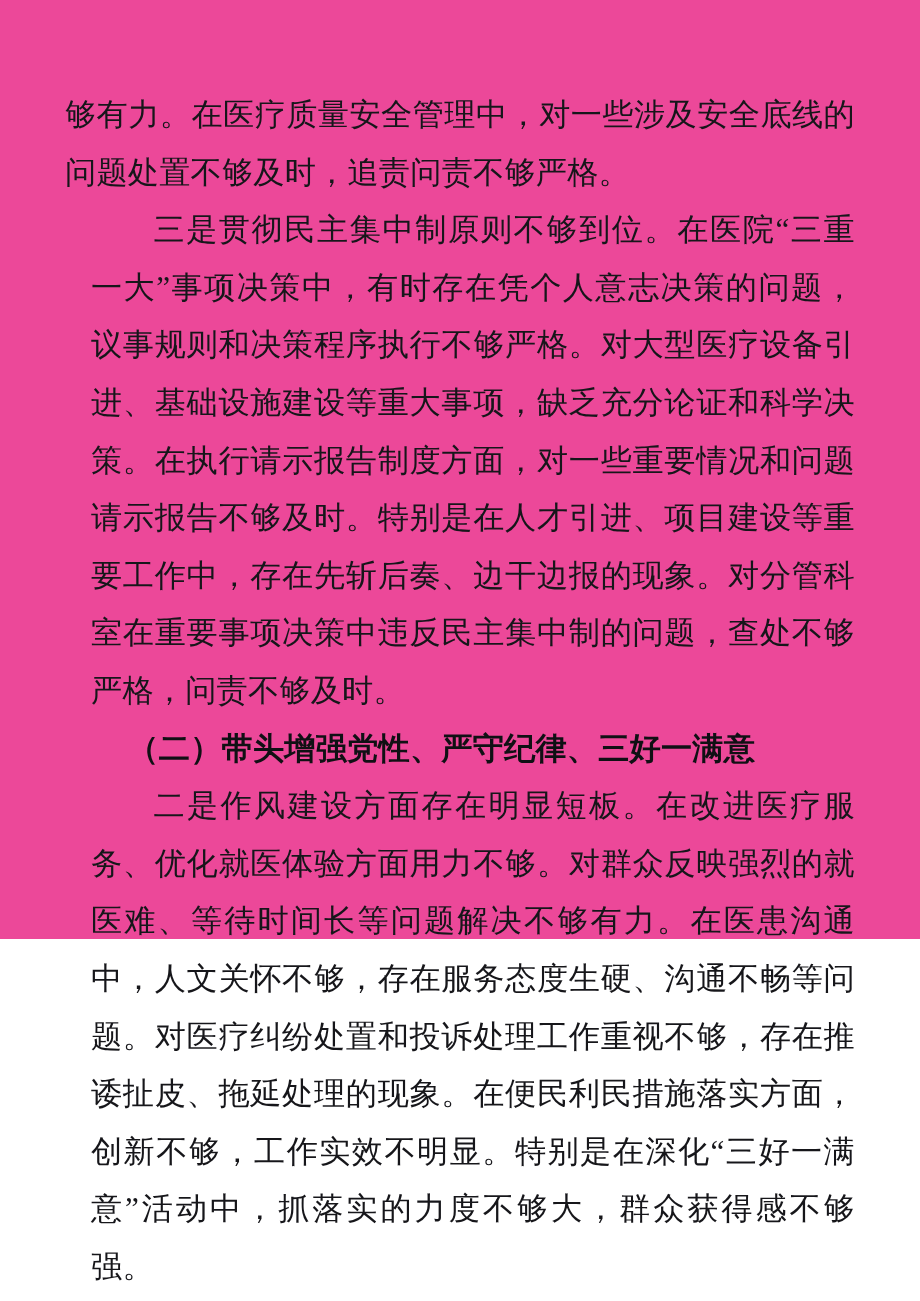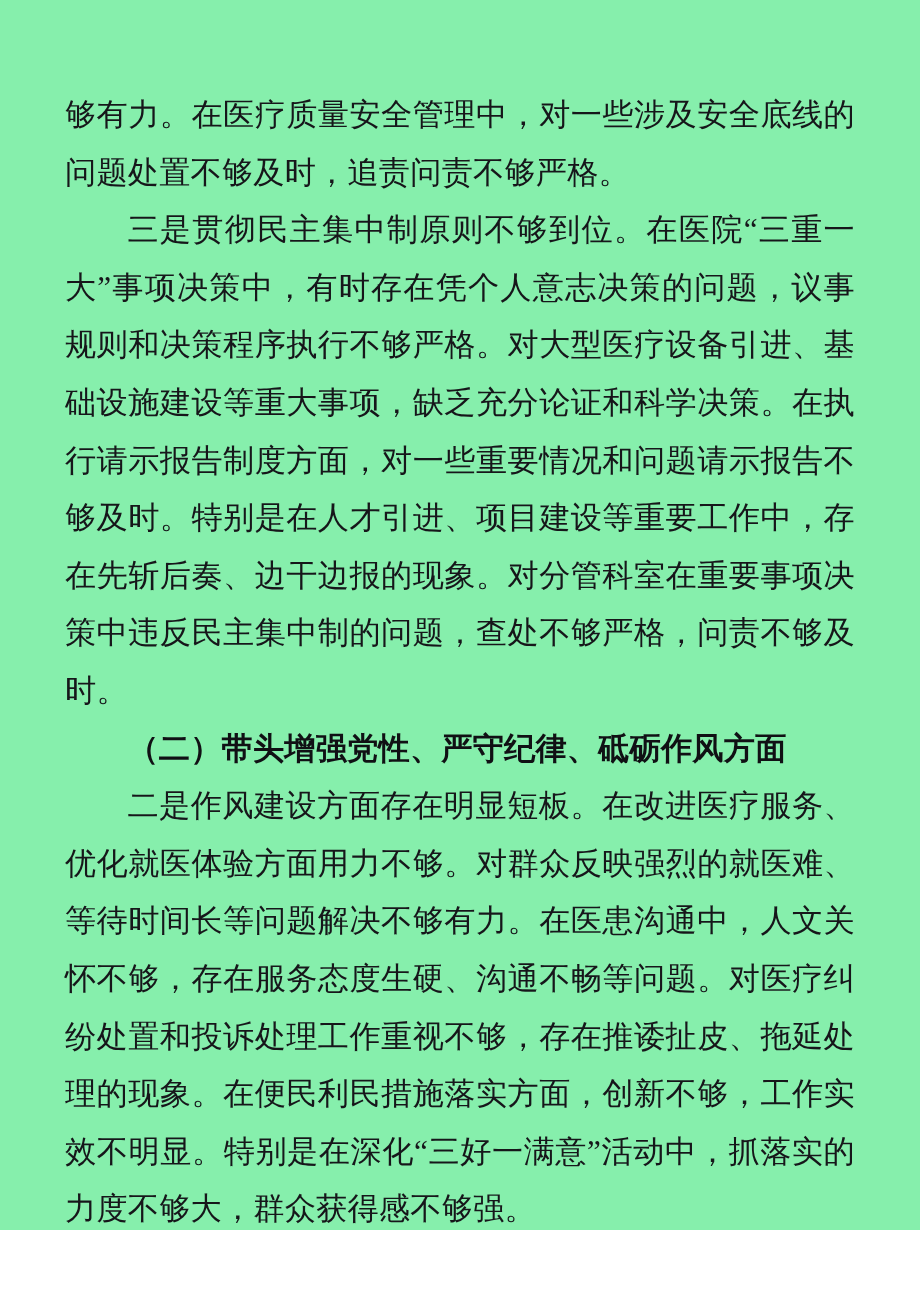--- a/index.html
+++ b/index.html
@@ -11,22 +11,22 @@
   body {
     width: 920px;
     height: 1301px;
     overflow: hidden;
     font-family: "DejaVu Sans", sans-serif;
   }
 
   #page {
     position: relative;
     width: 920px;
-    height: 1230px;
-    background: #86efac;
+    height: 939px;
+    background: #ec4899;
     box-sizing: border-box;
     padding: 86px 65px 0 65px;
   }
 
   .doc-body {
     width: 790px;
   }
 
   
   .para {
@@ -39,20 +39,21 @@
     text-indent: 0;
     letter-spacing: 0.2px;
     font-family: "Liberation Serif", "DejaVu Serif", serif;
     font-weight: 400;
     word-break: break-all;
     -webkit-font-smoothing: antialiased;
   }
 
   .para.indent {
     text-indent: 62.4px;
+    margin-left: 26px;
   }
 
   .para.cont {
     text-indent: 0;
   }
 
   
   .heading {
     margin: 0;
     font-size: 31.2px;
@@ -75,19 +76,19 @@
 </head>
 <body>
 
 <div id="page">
   <div class="doc-body">
 
     <p class="para cont">够有力。在医疗质量安全管理中，对一些涉及安全底线的问题处置不够及时，追责问责不够严格。</p>
 
     <p class="para indent">三是贯彻民主集中制原则不够到位。在医院“三重一大”事项决策中，有时存在凭个人意志决策的问题，议事规则和决策程序执行不够严格。对大型医疗设备引进、基础设施建设等重大事项，缺乏充分论证和科学决策。在执行请示报告制度方面，对一些重要情况和问题请示报告不够及时。特别是在人才引进、项目建设等重要工作中，存在先斩后奏、边干边报的现象。对分管科室在重要事项决策中违反民主集中制的问题，查处不够严格，问责不够及时。</p>
 
-    <p class="heading">（二）带头增强党性、严守纪律、砥砺作风方面</p>
+    <p class="heading">（二）带头增强党性、严守纪律、三好一满意</p>
 
 
     <p class="para indent">二是作风建设方面存在明显短板。在改进医疗服务、优化就医体验方面用力不够。对群众反映强烈的就医难、等待时间长等问题解决不够有力。在医患沟通中，人文关怀不够，存在服务态度生硬、沟通不畅等问题。对医疗纠纷处置和投诉处理工作重视不够，存在推诿扯皮、拖延处理的现象。在便民利民措施落实方面，创新不够，工作实效不明显。特别是在深化“三好一满意”活动中，抓落实的力度不够大，群众获得感不够强。</p>
 
   </div>
 </div>
 
 </body></html>

